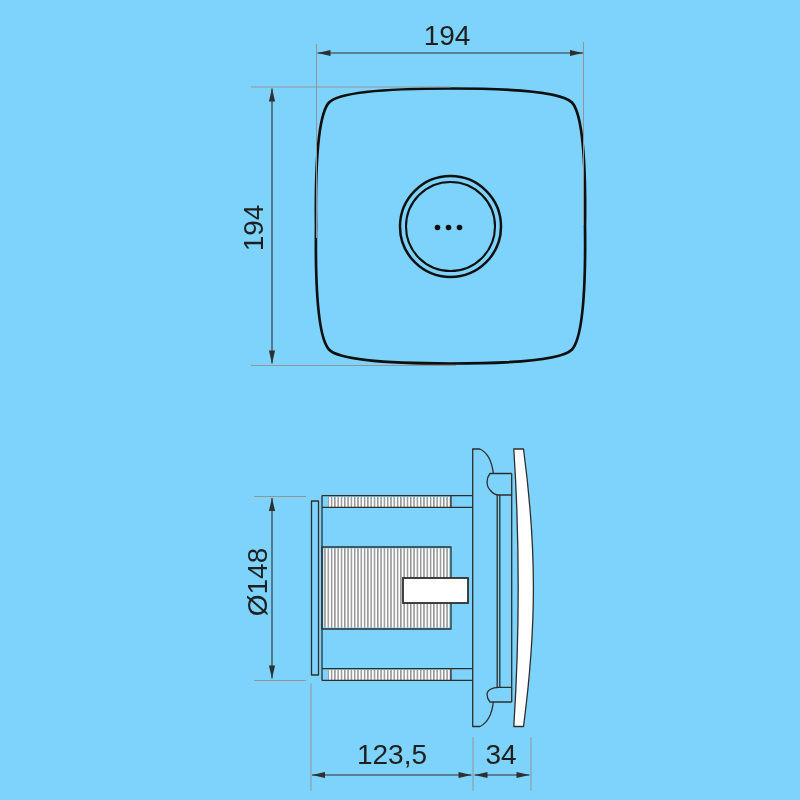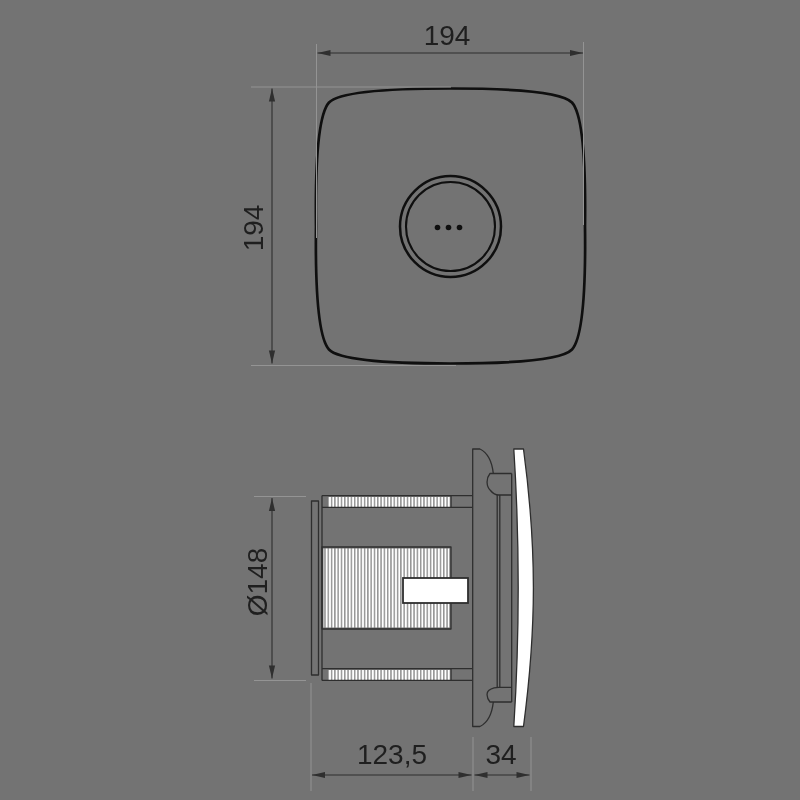--- a/index.html
+++ b/index.html
@@ -1,16 +1,16 @@
 <!DOCTYPE html>
 <html><head>
 <meta charset="utf-8">
 <style>
   html,body{margin:0;padding:0;background:#ffffff;}
-  .stage{position:relative;width:800px;height:800px;background:#737373;overflow:hidden;
+  .stage{position:relative;width:800px;height:800px;background:#7dd3fc;overflow:hidden;
          font-family:"Liberation Sans",sans-serif;}
   svg{display:block}
   text.dim{font-family:"Liberation Sans",sans-serif;font-size:28px;fill:#1f1f1f;}
   .outline{fill:none;stroke:#0f0f0f;stroke-width:2.7;stroke-linejoin:round;}
   .hub{fill:none;stroke:#0f0f0f;}
   .side{fill:none;stroke:#2e2e2e;stroke-width:1.3;stroke-linejoin:round;}
   .sidefill{fill:#ffffff;stroke:#2e2e2e;stroke-width:1.3;stroke-linejoin:round;}
   .ext{stroke:#949494;stroke-width:1;fill:none;}
   .dimline{stroke:#2f2f2f;stroke-width:1.1;fill:none;}
   .arrow{fill:#2f2f2f;stroke:none;}

